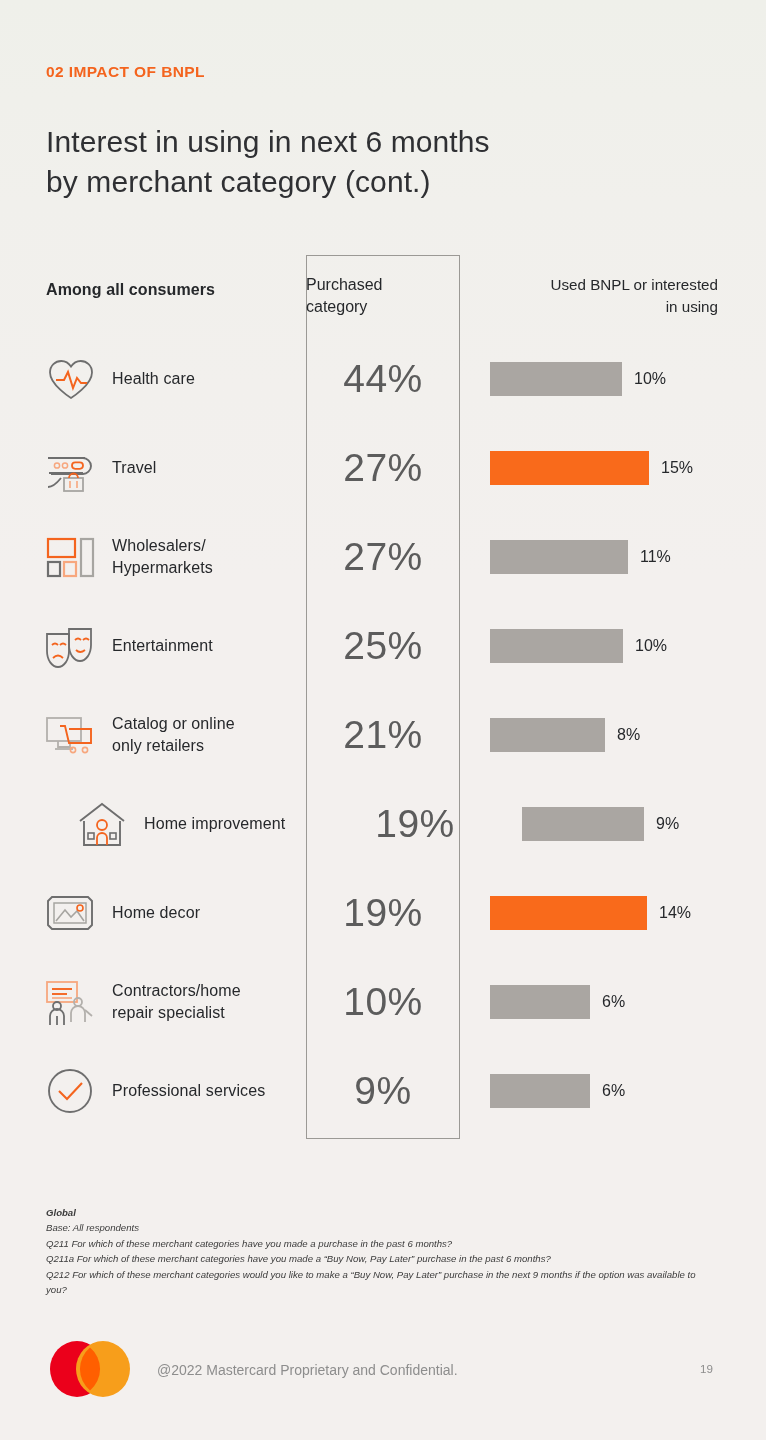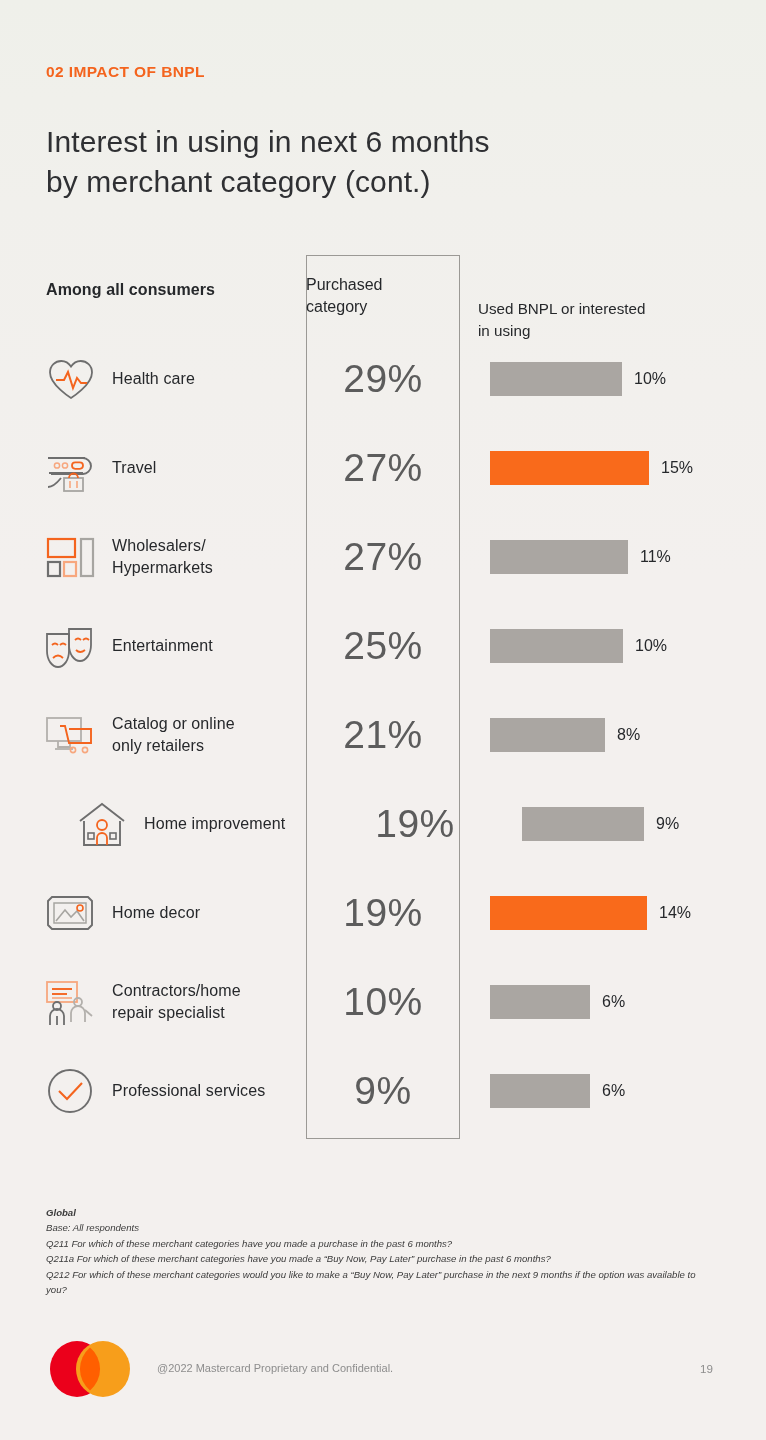--- a/index.html
+++ b/index.html
@@ -33,21 +33,21 @@
   .head-left {
     position: absolute; left: 46px; top: 281px;
     font-size: 16px; font-weight: bold; color: #26282b; letter-spacing: .1px;
   }
   .head-mid {
     position: absolute; left: 306px; top: 274px; width: 154px;
     text-align: left; font-size: 16px; line-height: 22px; color: #26282b;
   }
   .head-right {
     position: absolute; left: 478px; top: 274px; width: 240px;
-    text-align: left; font-size: 15.2px; line-height: 22px; color: #26282b; margin-top: 24px;
+    text-align: right; font-size: 15.2px; line-height: 22px; color: #26282b;
   }
 
   
   .midbox {
     position: absolute; left: 306px; top: 255px;
     width: 154px; height: 884px;
     border: 1px solid #9b9995;
     background: transparent;
   }
 
@@ -88,21 +88,21 @@
     position: absolute; left: 46px; top: 1205px; width: 660px;
     font-size: 9.6px; line-height: 15.4px; color: #3b3b3b;
   }
   .notes .bold { font-weight: bold; font-style: normal; }
   .notes .it { font-style: italic; display: block; }
 
   
   .logo { position: absolute; left: 46px; top: 1340px; width: 88px; height: 58px; }
   .copy {
     position: absolute; left: 157px; top: 1362px;
-    font-size: 11px; color: #8d8d8d;
+    font-size: 14px; color: #8d8d8d;
   }
   .pageno {
     position: absolute; left: 700px; top: 1362px;
     font-size: 11.6px; color: #8d8d8d;
   }
 </style>
 </head>
 <body>
 
 <div class="slide">
@@ -130,21 +130,21 @@
 
   <div id="rows-host">
       <div class="row" style="top: 334px;">
         <div class="icon-wrap">
           <svg viewBox="0 0 50 52" aria-hidden="true">
     <path d="M26 45C26 45 5 32 5 19.5 5 12.6 10.3 8 16.3 8c4 0 7.6 2.3 9.7 5.6C28.1 10.3 31.7 8 35.7 8 41.7 8 47 12.6 47 19.5 47 32 26 45 26 45z" fill="none" stroke="#6e6e6e" stroke-width="1.8"></path>
     <polyline points="11,27 19,27 23,19 28,35 32,25 36,30 42,30" fill="none" stroke="#f4641e" stroke-width="2"></polyline>
           </svg>
         </div>
         <div class="cat-label">Health care</div>
-        <div class="pct-big">29%</div>
+        <div class="pct-big">44%</div>
         <div class="bar-zone">
           <div class="bar" style="width: 132px;"></div>
           <div class="bar-val">10%</div>
         </div>
       </div>
       <div class="row" style="top: 423px;">
         <div class="icon-wrap">
           <svg viewBox="0 0 50 52" aria-hidden="true">
     <path d="M3 16H38c4 0 8 3.5 8 8s-4 8-8 8H6" fill="none" stroke="#6e6e6e" stroke-width="1.9"></path>
     <line x1="3" y1="16" x2="40" y2="16" stroke="#6e6e6e" stroke-width="1.9"></line>

